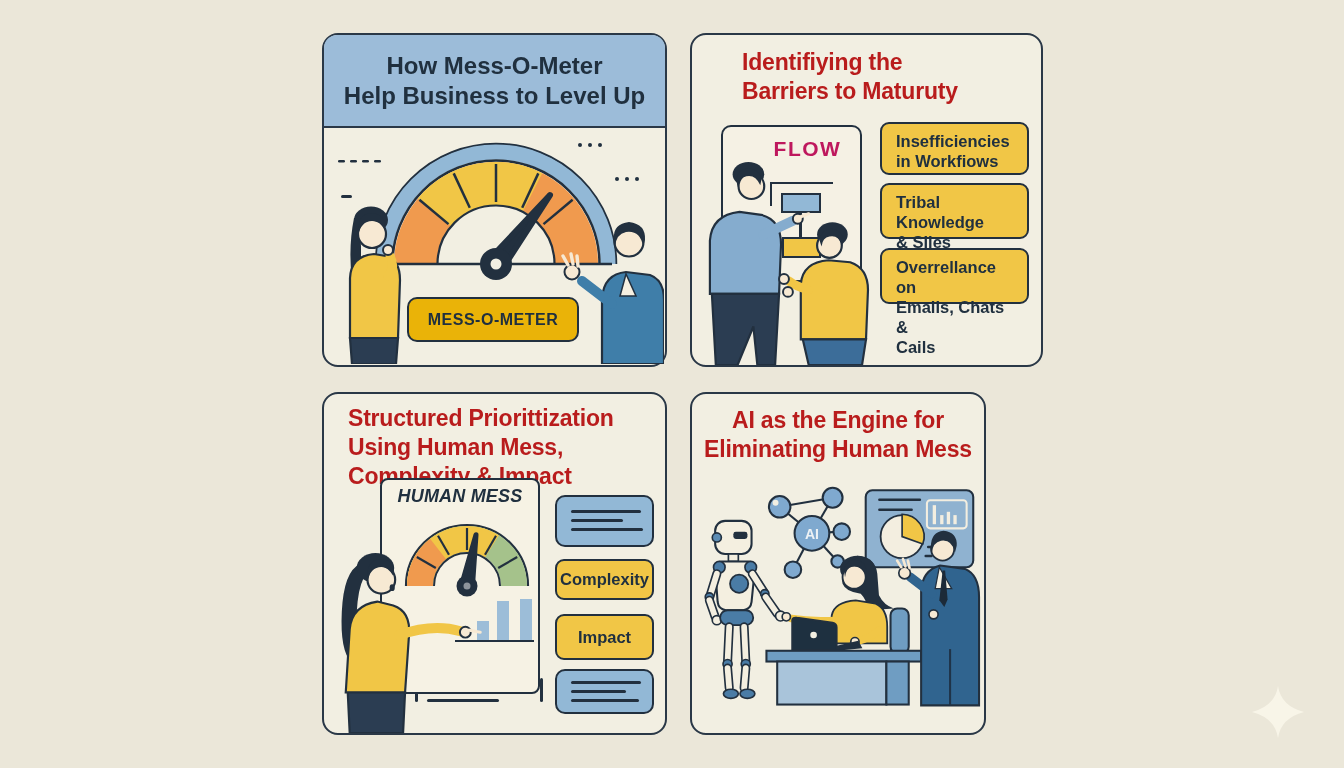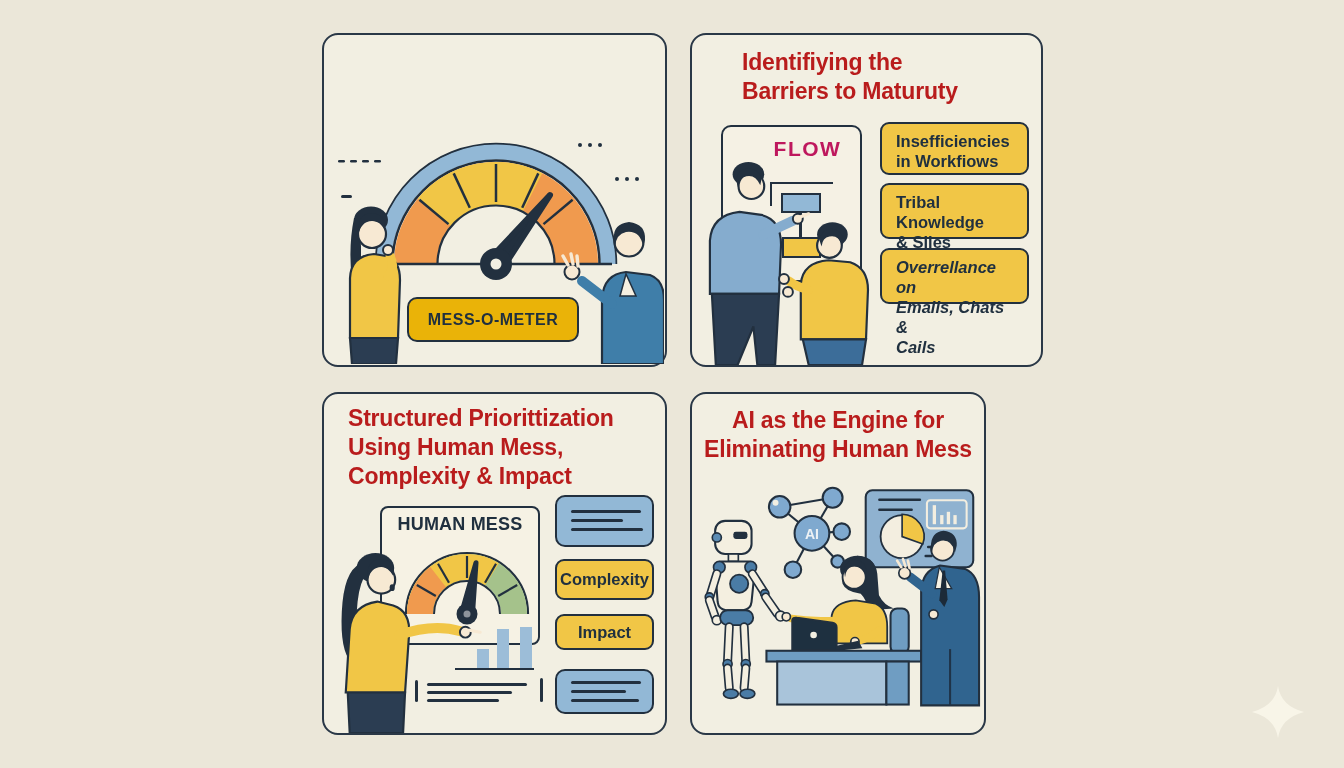--- a/index.html
+++ b/index.html
@@ -29,45 +29,47 @@
   .board-label{position:absolute;left:16px;top:10px;width:100%;text-align:center;color:#be185d;
          font-weight:700;font-size:21px;letter-spacing:1.5px;}
   .flow-bracket{position:absolute;left:47px;top:55px;width:61px;height:22px;
          border-top:2.5px solid #22303f;border-left:2.5px solid #22303f;}
   .flow-node-blue{position:absolute;left:58px;top:66px;width:40px;height:20px;background:#92b8d6;border:2.2px solid #22303f;box-sizing:border-box;}
   .flow-connector{position:absolute;left:76px;top:86px;width:2.5px;height:24px;background:#22303f;}
   .flow-node-yellow{position:absolute;left:59px;top:110px;width:39px;height:21px;background:#f1c646;border:2.2px solid #22303f;box-sizing:border-box;}
   .ybox{position:absolute;left:188px;width:149px;background:#f1c646;border:2.5px solid #22303f;border-radius:9px;
         box-sizing:border-box;color:#20303f;font-weight:700;font-size:16.5px;line-height:20px;
         padding:7px 14px;z-index:6;}
-  #ybox1{top:87px;height:53px;} #ybox2{top:148px;height:56px;} #ybox3{top:213px;height:56px;font-style:italic;}
+  #ybox1{top:87px;height:53px;} #ybox2{top:148px;height:56px;} #ybox3{top:213px;height:56px;}
   .full-art{position:absolute;left:0;top:0;width:100%;height:100%;z-index:3;}
   
   .p3-title{position:absolute;left:24px;top:10px;}
-  .hm-card{position:absolute;left:56px;top:112px;width:160px;height:139px;background:#f6f2e4;
-           border:2.5px solid #22303f;border-radius:8px;box-sizing:border-box;z-index:2;}
+  .hm-card{position:absolute;left:56px;top:84px;width:160px;height:216px;background:#f6f2e4;
+           border:2.5px solid #22303f;border-radius:8px;box-sizing:border-box;z-index:2;font-style:italic;}
   .hm-label{position:absolute;left:0;top:6px;width:100%;text-align:center;color:#20303f;font-weight:700;font-size:18px;letter-spacing:0.2px;}
   .hm-art{position:absolute;left:0;top:28px;width:155px;height:145px;}
   .dash{position:absolute;background:#22303f;border-radius:1.5px;}
   .bluebox{position:absolute;left:231px;width:99px;background:#92b8d6;border:2.5px solid #22303f;border-radius:10px;box-sizing:border-box;z-index:4;}
   #bb1{top:101px;height:52px;} #bb2{top:275px;height:45px;}
   .tag{position:absolute;left:231px;width:99px;background:#f1c646;border:2.5px solid #22303f;border-radius:9px;
        box-sizing:border-box;display:flex;align-items:center;justify-content:center;
        color:#20303f;font-weight:700;font-size:16.5px;z-index:4;}
-  #tag1{top:165px;height:41px;} #tag2{top:220px;height:36px;}
+  #tag1{top:165px;height:41px;} #tag2{top:220px;height:46px;}
   
   .p4-title{position:absolute;left:0;top:12px;width:100%;text-align:center;}
   .sparkle{position:absolute;left:1252px;top:686px;width:52px;height:52px;z-index:1;}
 </style>
 </head>
 <body>
 
 <div id="stage">
 
   <section class="panel" id="p1">
+    <header class="p1-head preline">How Mess-O-Meter
+Help Business to Level Up</header>
     <svg class="p1-art" viewBox="0 0 340 236">
 
       <g fill="#22303f">
         <rect x="14" y="32" width="7" height="2.6" rx="1.3"></rect>
           <rect x="26" y="32" width="7" height="2.6" rx="1.3"></rect>
         <rect x="38" y="32" width="7" height="2.6" rx="1.3"></rect>
           <rect x="50" y="32" width="7" height="2.6" rx="1.3"></rect>
         <rect x="17" y="67" width="11" height="3" rx="1.5"></rect>
         <circle cx="256" cy="17" r="2"></circle>
           <circle cx="266" cy="17" r="2"></circle>

